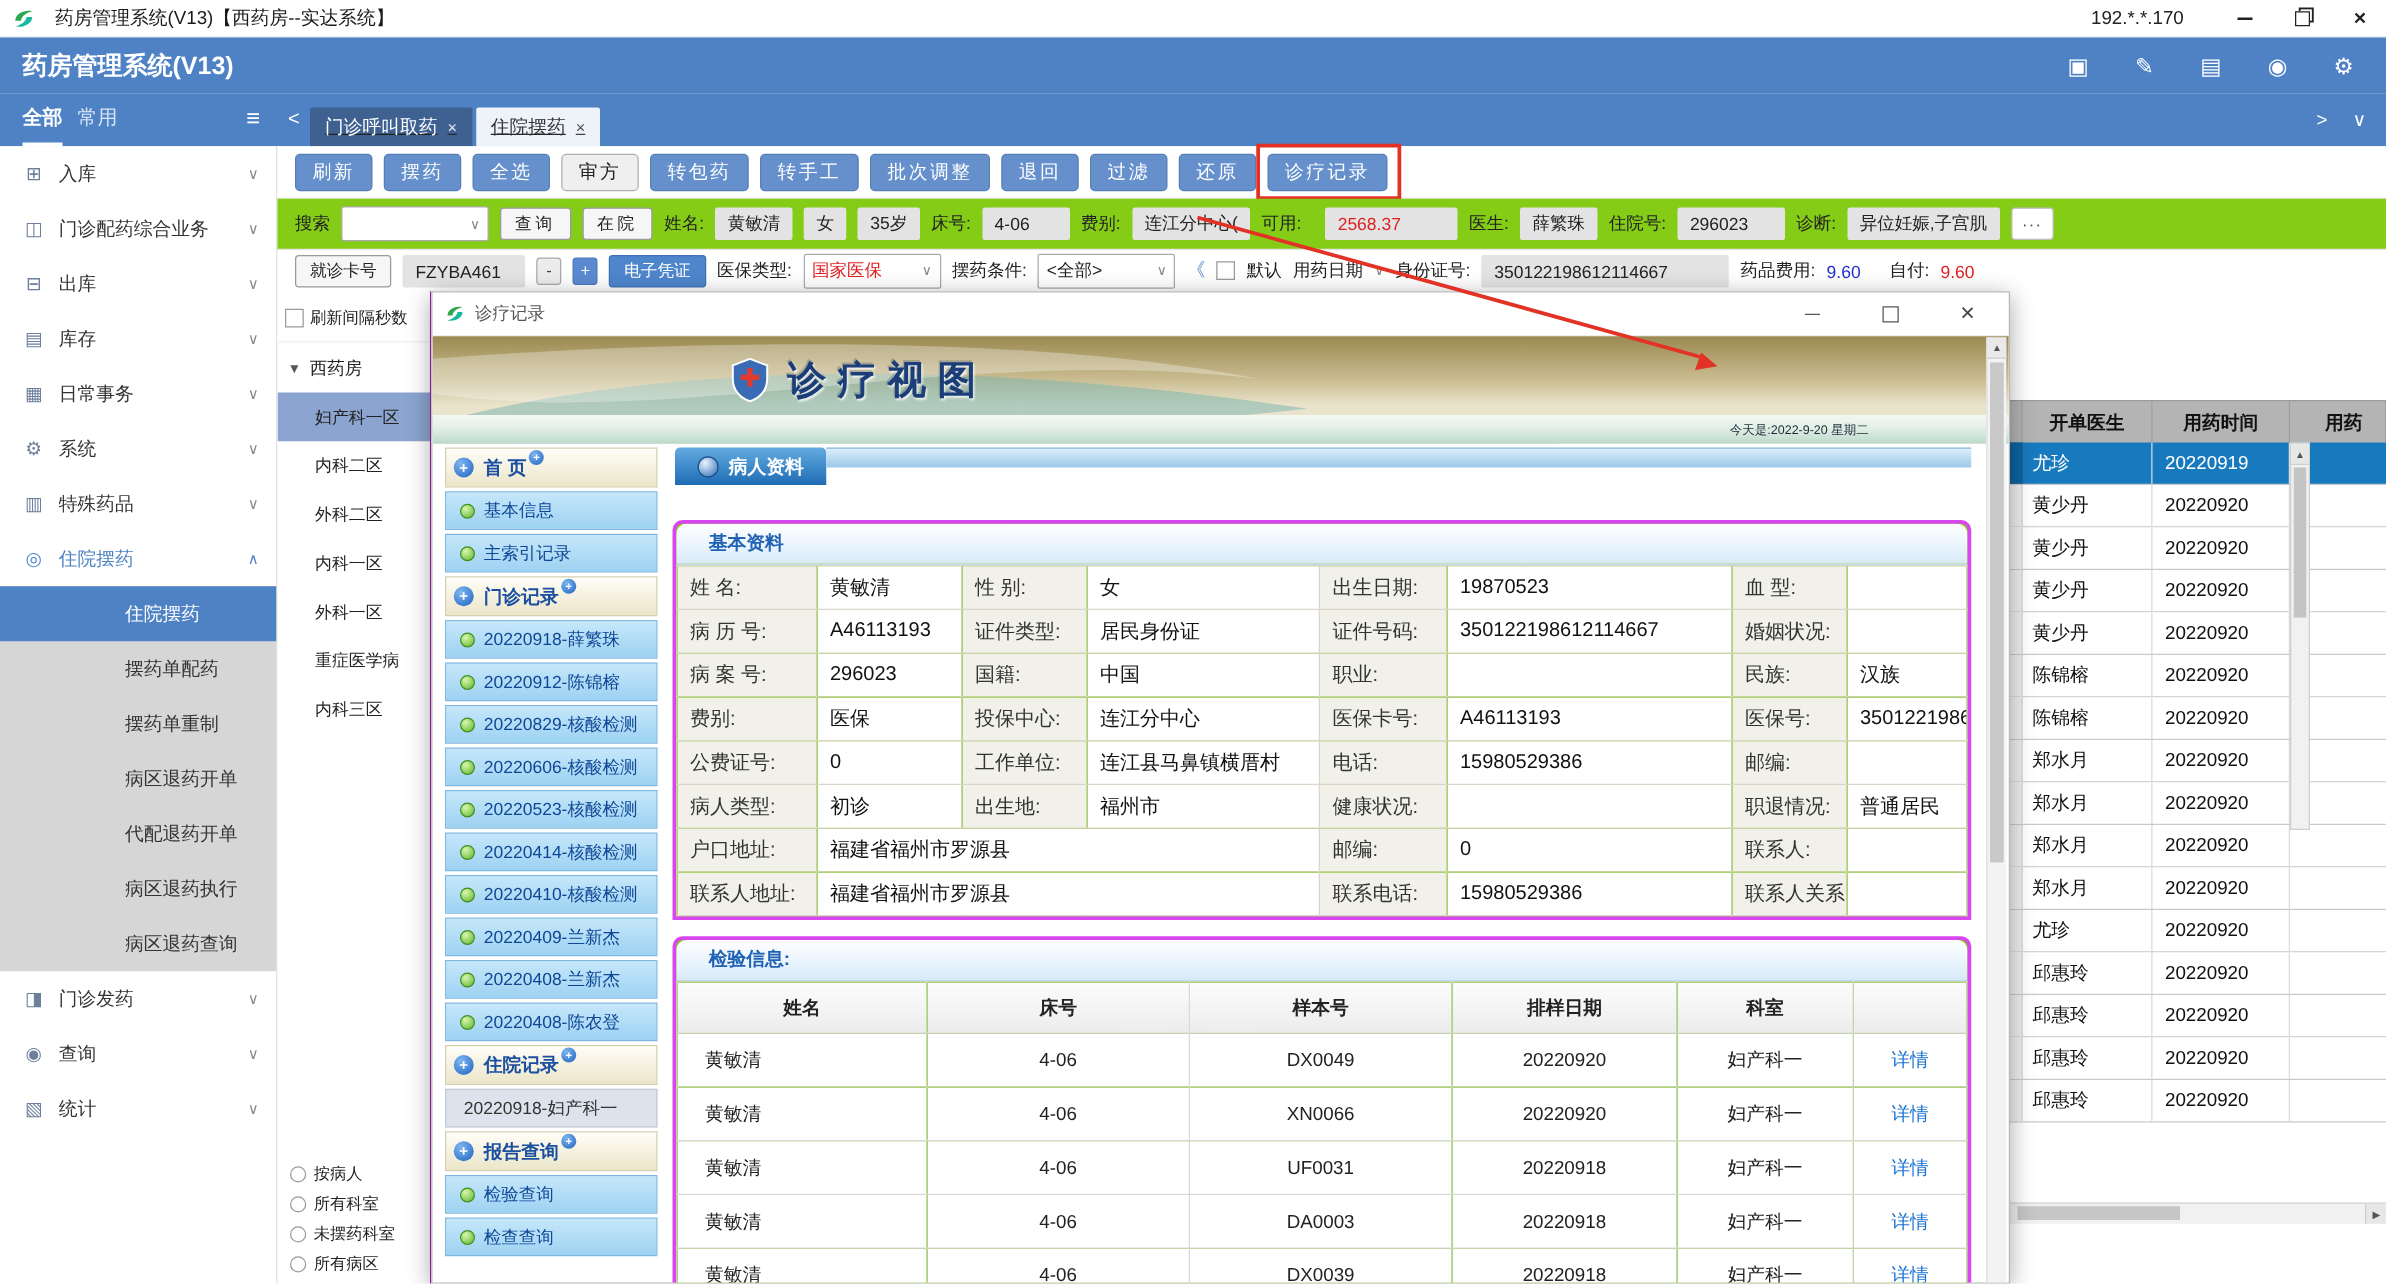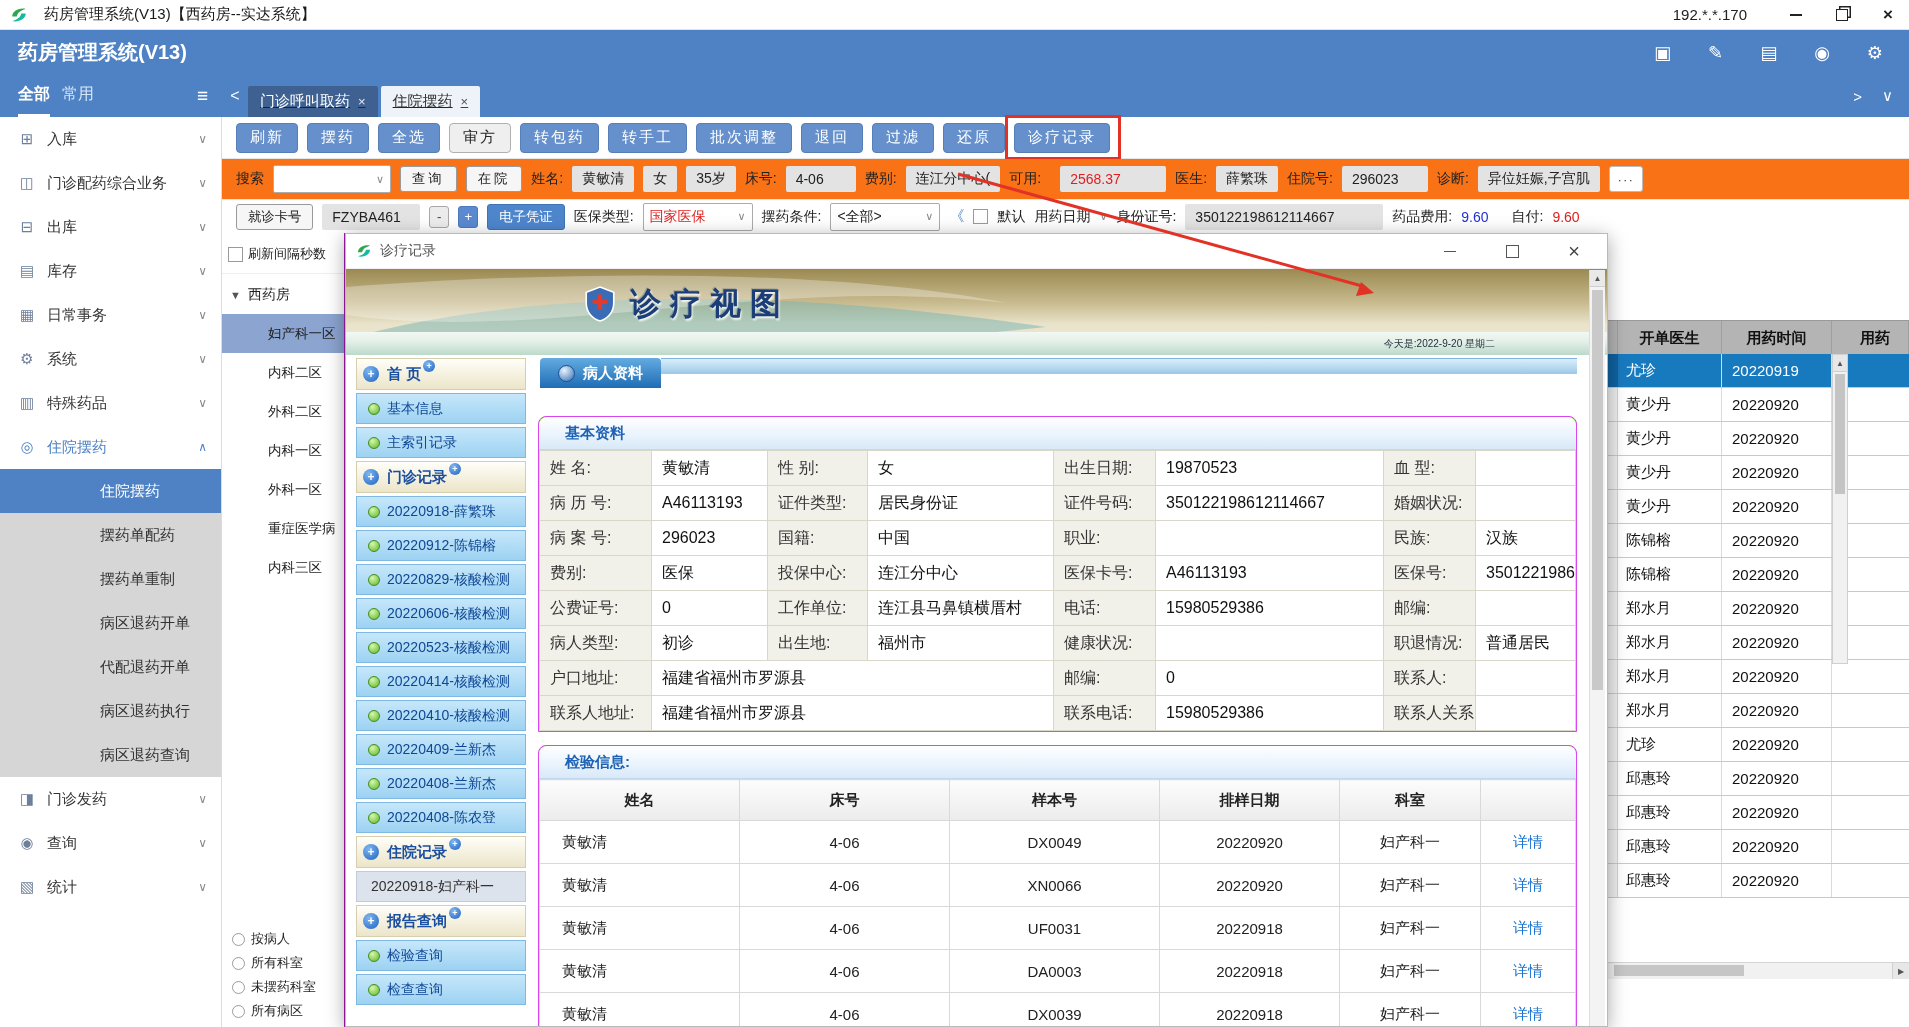--- a/index.html
+++ b/index.html
@@ -53,21 +53,21 @@
   
   .toolrow1{position:absolute;left:222px;right:0;top:117px;height:42px;border-bottom:1px solid #e6e6e6;
             display:flex;align-items:center;padding-left:14px;gap:9px;box-sizing:border-box;background:#fff;}
   .tbtn{height:30px;display:inline-flex;align-items:center;padding:0 13px;border-radius:4px;font-size:15px;
         letter-spacing:2px;background:#6590cc;border:1px solid #567fb8;color:#fff;}
   .tbtn.lt{background:#efefef;border-color:#b0b0b0;color:#222;}
   .annot-wrap{position:relative;display:inline-flex;}
   .redbox{position:absolute;inset:-8px -11px -7px -9px;border:3px solid #e23226;pointer-events:none;}
 
   .toolrow2{position:absolute;left:222px;right:0;top:159px;height:41px;border-bottom:1px solid #e6e6e6;
-            display:flex;align-items:center;padding-left:14px;gap:9px;box-sizing:border-box;background:#f97316;font-size:14px;}
+            display:flex;align-items:center;padding-left:14px;gap:9px;box-sizing:border-box;background:#84cc16;font-size:14px;}
   .toolrow3{position:absolute;left:222px;right:0;top:200px;height:33px;display:flex;align-items:center;
             padding-left:14px;gap:9px;box-sizing:border-box;background:#fff;font-size:14px;}
   .lbl{color:#222;white-space:nowrap;}
   .chip{background:#e3e3e3;height:26px;display:inline-flex;align-items:center;padding:0 10px;border-radius:2px;color:#222;white-space:nowrap;}
   .chip.red{color:#e02020;}
   .chip.clip{max-width:118px;overflow:hidden;}
   .combo{height:26px;background:#fff;border:1px solid #ababab;border-radius:2px;display:inline-flex;align-items:center;
          padding:0 6px;min-width:96px;justify-content:space-between;gap:8px;}
   .combo .cv{color:#222;} .combo .cv.red{color:#e02020;}
   .combo .ca{color:#888;font-size:11px;}
@@ -79,21 +79,21 @@
   .cbx{width:13px;height:13px;border:1px solid #9a9a9a;background:#fff;display:inline-block;}
   .blue-t{color:#2330d6;} .red-t{color:#e02020;} .guillemet{color:#4e82c4;font-size:15px;}
   .ellip-btn{height:26px;width:34px;display:inline-flex;align-items:center;justify-content:center;background:#fff;border:1px solid #bbb;border-radius:3px;color:#444;letter-spacing:1px;}
 
   
   .wardpanel{position:absolute;left:222px;top:233px;width:123px;bottom:0;background:#fff;border-right:1px solid #a21caf;
              box-sizing:border-box;overflow:hidden;}
   .refr{display:flex;align-items:center;gap:5px;padding:12px 0 10px 6px;font-size:13px;white-space:nowrap;border-bottom:1px solid #eee;}
   .tree-head{display:flex;align-items:center;gap:7px;padding:12px 0 10px 8px;font-size:14px;color:#222;}
   .tree-head .arr{color:#555;font-size:11px;}
-  .ward{height:39px;display:flex;align-items:center;padding-left:46px;font-size:13.5px;color:#222;white-space:nowrap;}
+  .ward{height:39px;display:flex;align-items:center;padding-left:30px;font-size:13.5px;color:#222;white-space:nowrap;}
   .ward.sel{background:#8ba4d0;}
   .filters{position:absolute;left:0;bottom:4px;width:100%;}
   .filt{display:flex;align-items:center;gap:6px;padding:3px 0 3px 10px;font-size:13px;color:#222;white-space:nowrap;}
   .radio{width:11px;height:11px;border:1px solid #9a9a9a;border-radius:50%;background:#fff;flex:none;}
 
   
   .righttable{position:absolute;left:1608px;right:0;top:233px;bottom:0;background:#fff;overflow:hidden;}
   .rt-head{position:absolute;left:0;top:87px;right:0;height:34px;display:flex;background:#b4b4b4;border-top:1px solid #9a9a9a;border-bottom:1px solid #9a9a9a;}
   .rt-head .hcell{display:flex;align-items:center;justify-content:center;font-weight:bold;font-size:15px;color:#111;
                   border-right:1px solid #9f9f9f;box-sizing:border-box;}
@@ -151,21 +151,21 @@
        background:radial-gradient(circle at 35% 30%,#d9f7ab,#5cb52c);border:1px solid #3f8f1a;display:none;}
   .nav-row.i .dot{display:block;}
 
   .m-content{flex:1;margin-left:12px;margin-right:30px;position:relative;}
   .ptab-strip{display:flex;height:36px;margin-top:4px;}
   .ptab{display:inline-flex;align-items:center;gap:8px;height:30px;padding:0 18px;margin-left:2px;
         background:linear-gradient(180deg,#63abe0,#1e6cb5);color:#fff;font-weight:bold;font-size:15px;border-radius:4px 4px 0 0;}
   .ptab .orb{width:15px;height:15px;border-radius:50%;background:radial-gradient(circle at 35% 30%,#e8f4ff,#2f6bb0);border:1px solid #1c4f8c;}
   .ptab-bar{flex:1;height:15px;background:linear-gradient(180deg,#dbeefb,#9cc8e8);border-top:1px solid #7fb2dd;}
 
-  .sect{border:1px solid #d946ef;border-radius:8px 8px 0 0;margin-top:22px;background:#84cc16;}
+  .sect{border:3px solid #d946ef;border-radius:8px 8px 0 0;margin-top:22px;background:#84cc16;}
   .sect-h{height:32px;line-height:32px;border-radius:8px 8px 0 0;background:linear-gradient(180deg,#ffffff 0%,#eaf4fd 55%,#d8e9f8 100%);
           border-bottom:1px solid #c3d8ec;color:#2063b4;font-weight:bold;font-size:15px;padding-left:26px;}
   table.grid{width:100%;border-collapse:collapse;table-layout:fixed;}
   table.grid td{height:34px;border:1px solid #d9d7ca;font-size:16px;padding:0 6px 0 10px;overflow:hidden;white-space:nowrap;}
   td.gl{background:#f1f0e9;color:#333;}
   td.gv{background:#fff;color:#111;}
 
   table.lab{width:100%;border-collapse:collapse;table-layout:fixed;}
   table.lab td{border:1px solid #d9d9d9;font-size:15px;overflow:hidden;white-space:nowrap;}
   table.lab .lh td{height:38px;text-align:center;font-weight:bold;color:#222;background:linear-gradient(180deg,#fcfcfc,#ececec);}

